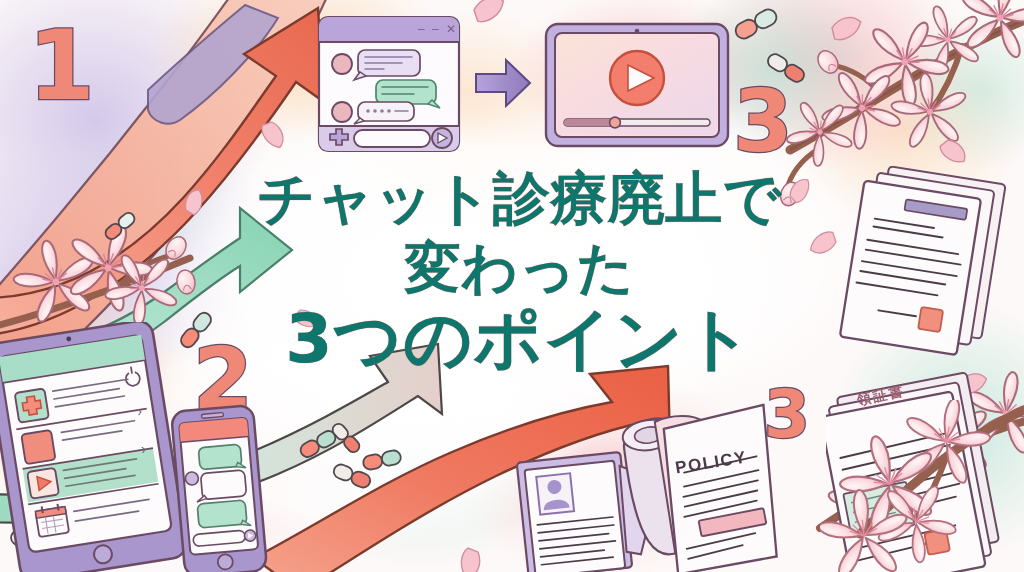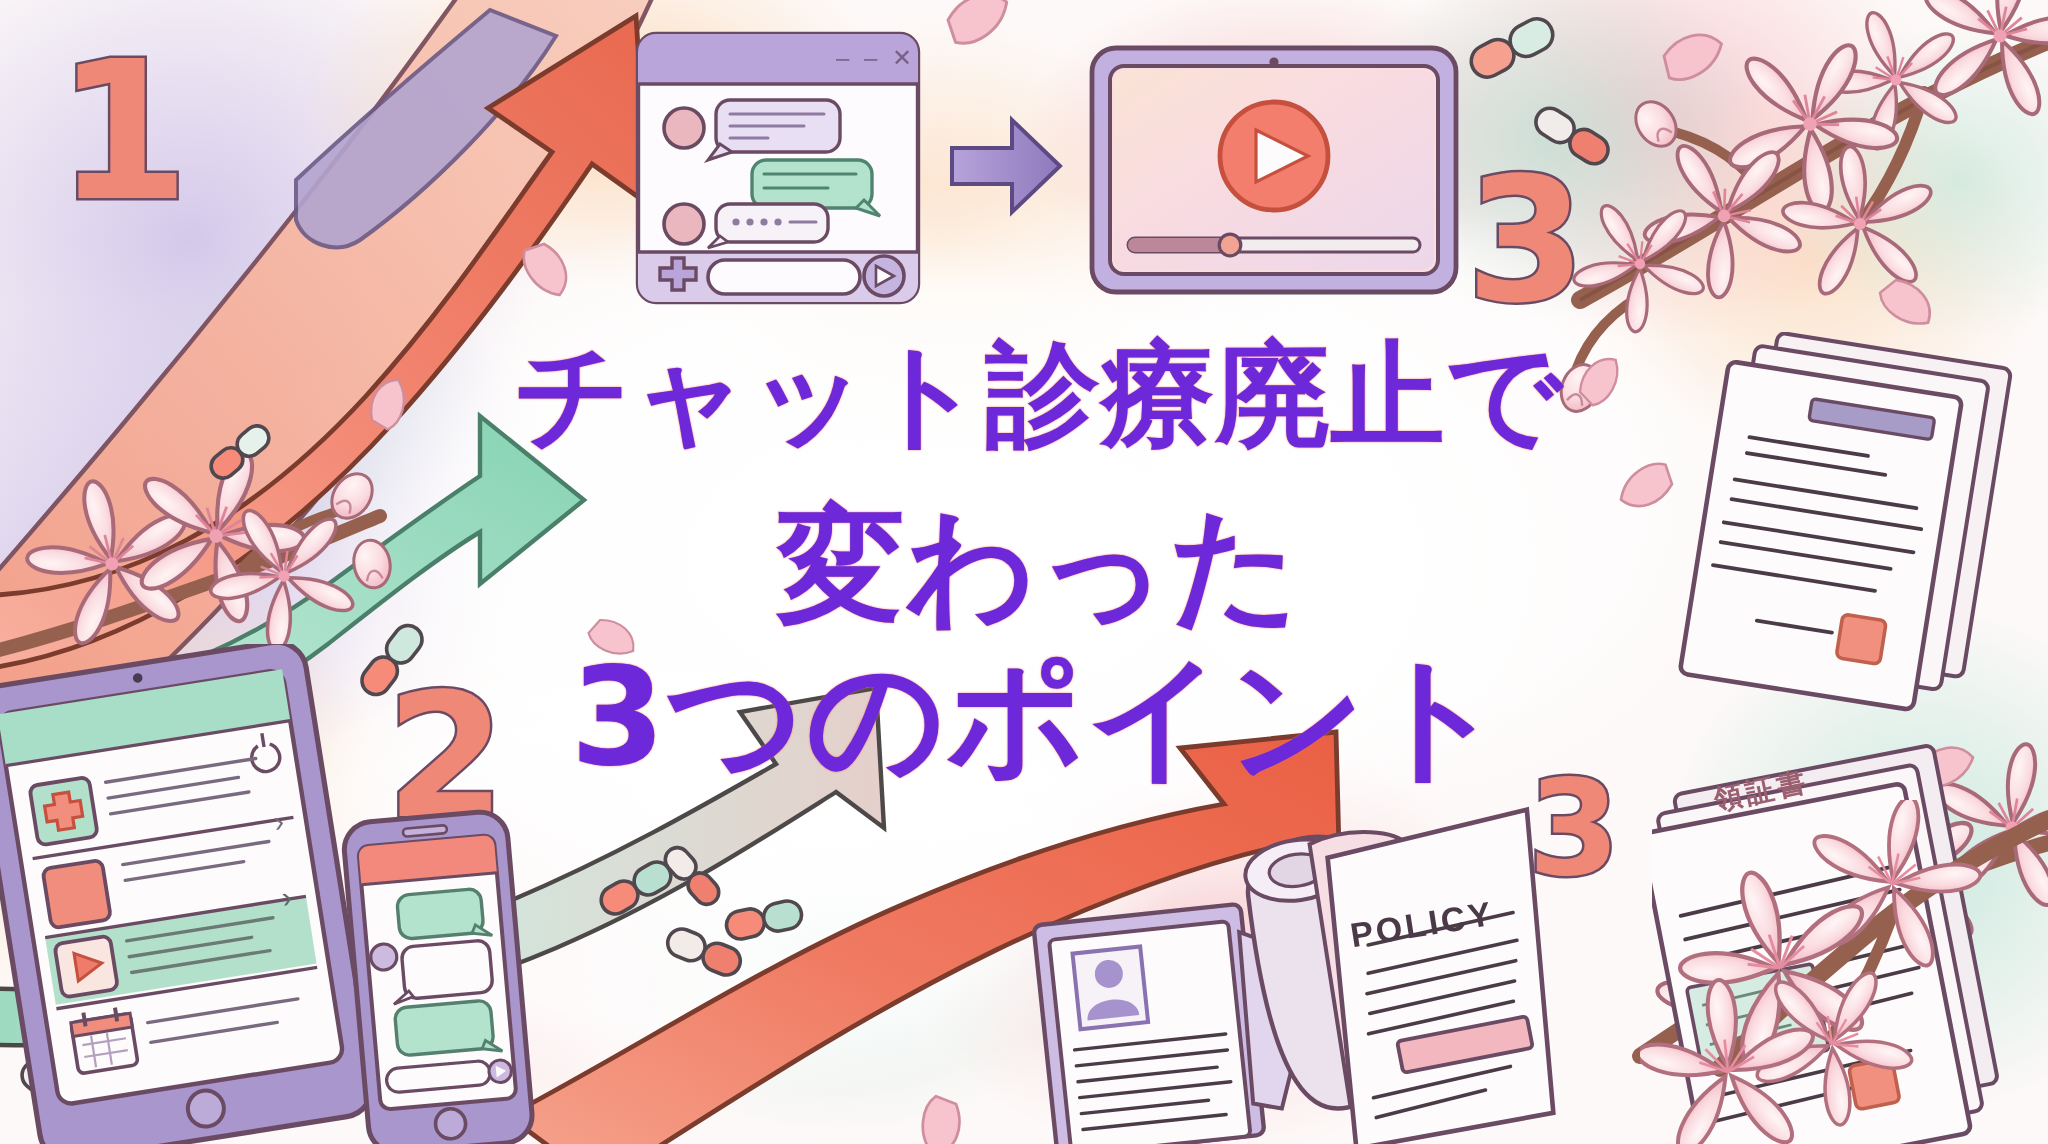--- a/index.html
+++ b/index.html
@@ -26,31 +26,31 @@
   }
   .num1{left:28px;top:18px;font-size:96px;}
   .num2{left:193px;top:336px;font-size:86px;}
   .num3a{left:733px;top:78px;font-size:86px;}
   .num3b{left:764px;top:382px;font-size:66px;}
 
   
   #title{
     position:absolute;left:0;right:0;top:168px;
     text-align:center;
-    color:#6d28d9;
+    color:#0f766e;
     font-family:"DejaVu Sans","Liberation Sans",sans-serif;
     font-weight:700;
     line-height:1.08;
     letter-spacing:0.5px;
     z-index:40;
     text-shadow:0 0 1px #ef6b58;
     padding-left:15px;
   }
   #title .l1{font-size:57px;display:block;}
-  #title .l2{font-size:64px;display:block;margin-top:20px;}
+  #title .l2{font-size:56px;display:block;margin-top:8px;}
   #title .l3{font-size:68px;display:block;margin-top:4px;}
 
   .policy-word{
     position:absolute;left:675px;top:453px;
     transform:rotate(-9deg);
     font-size:17px;font-weight:700;letter-spacing:1.5px;
     color:#4a3a48;
     font-family:"Liberation Sans",sans-serif;
     z-index:31;
   }

